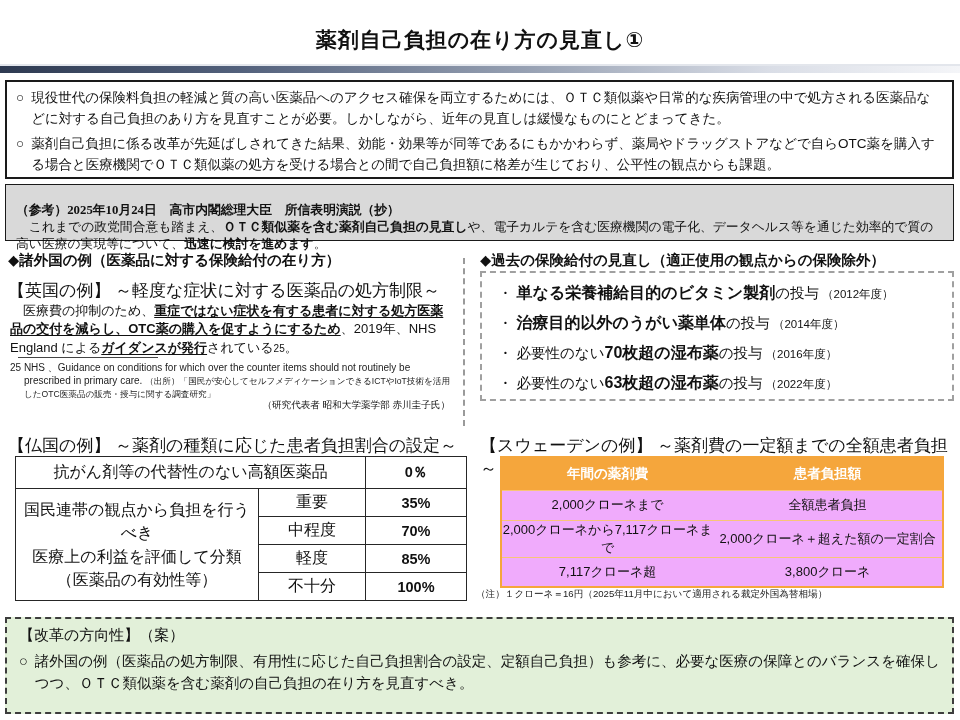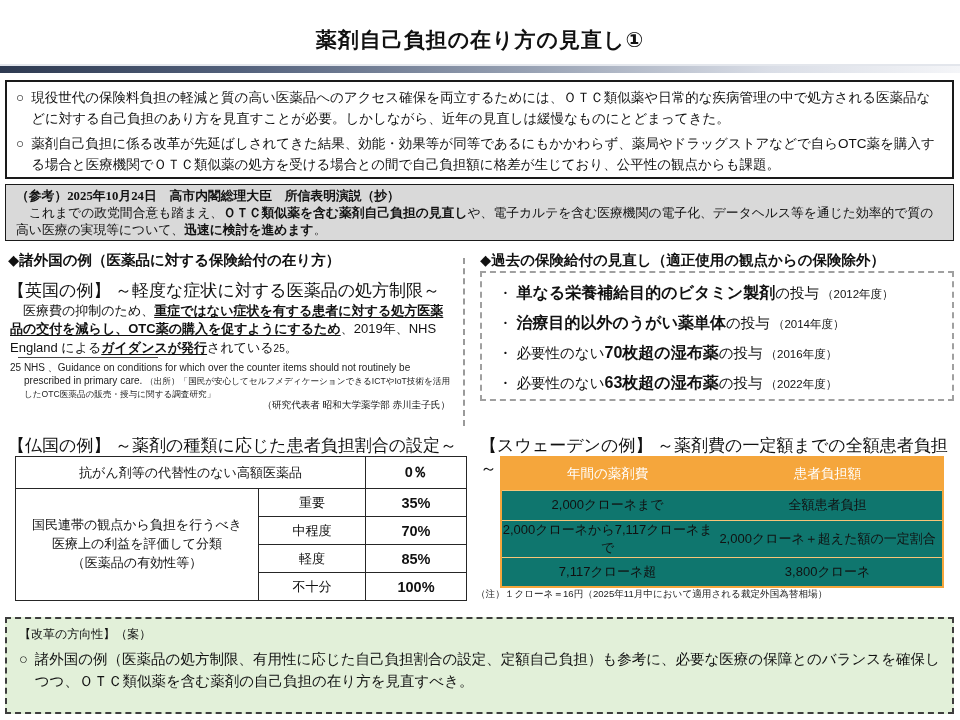--- a/index.html
+++ b/index.html
@@ -22,21 +22,21 @@
   
   .intro-box { top:80px; left:5px; width:949px; height:99px;
     border:2px solid #1a1a1a; padding:6px 9px 4px 9px;
     font-size:13.5px; line-height:1.52; }
   .li { display:flex; margin-bottom:5px; }
   .mk { flex:0 0 auto; margin-right:7px; }
   .tx { flex:1 1 auto; }
 
   
   .ref-box { top:184px; left:5px; width:949px; height:57px;
-    background:#d9d9d9; border:1.5px solid #1a1a1a; padding:3px 10px;
+    background:#d9d9d9; border:1.5px solid #1a1a1a; padding:17px 10px;
     font-family:"Liberation Serif","DejaVu Serif",serif;
     font-size:12.8px; line-height:1.33; }
 
   
   .sec-h { font-size:14.5px; font-weight:bold; }
   .sub-h { font-size:17px; font-weight:normal; }
 
   
   .uk-para { top:302px; left:10px; width:446px; font-size:13px; line-height:1.42; }
   .sm25 { font-size:10px; }
@@ -52,40 +52,40 @@
   
   .past-box { top:271px; left:480px; width:474px; height:130px;
     border:2px dashed #a0a0a0; padding:5px 14px 0 16px; }
   .rv-item { height:30px; line-height:30px; font-size:14.5px; white-space:nowrap; }
   .rv-item .big { font-size:16px; }
   .yr { font-size:11.5px; margin-left:3px;text-align:right; }
 
   
   .fr-table { top:456px; left:15px; width:452px; border-collapse:collapse; }
   .fr-table td { border:1.8px solid #262626; text-align:center;
-    font-size:13px; padding:0 4px; }
+    font-size:16px; padding:0 4px; }
   .fr-table .r1 td { height:32px; }
   .fr-table .rr td { height:28px; }
   .fr-table .val { font-weight:bold; font-size:14.5px; width:101px; }
   .fr-table .cat { width:107px; }
   .fr-table .merged div { line-height:1.45; }
 
   
   .sw-table { top:456px; left:500px; width:444px; border-collapse:collapse;
     border:2px solid #f5a63c; }
   .sw-table th { background:#f5a63c; color:#ffffff; font-size:13.5px;
-    font-weight:normal; height:33px; }
+    font-weight:bold; height:33px; }
   .sw-table td { font-size:13px; text-align:center; height:30px;
-    border-top:1.5px solid #f8c578; background:#0f766e; }
+    border-top:1.5px solid #f8c578; background:#f0abfc; }
   .sw-note { top:588px; left:476px; width:450px; font-size:9.6px; color:#222; }
 
   
   .dir-box { top:617px; left:5px; width:949px; height:97px;
     background:#e2f0d9; border:2px dashed #3d3d3d; padding:7px 12px 0 12px; }
-  .dir-h { font-size:12px; margin-bottom:6px; }
+  .dir-h { font-size:15px; margin-bottom:6px; }
   .dir-box .li { font-size:14.5px; line-height:1.5; }
 </style>
 </head>
 <body>
 
 <div>
 
   <div class="abs title">薬剤自己負担の在り方の見直し①</div>
   <div class="abs title-rule"></div>
 

